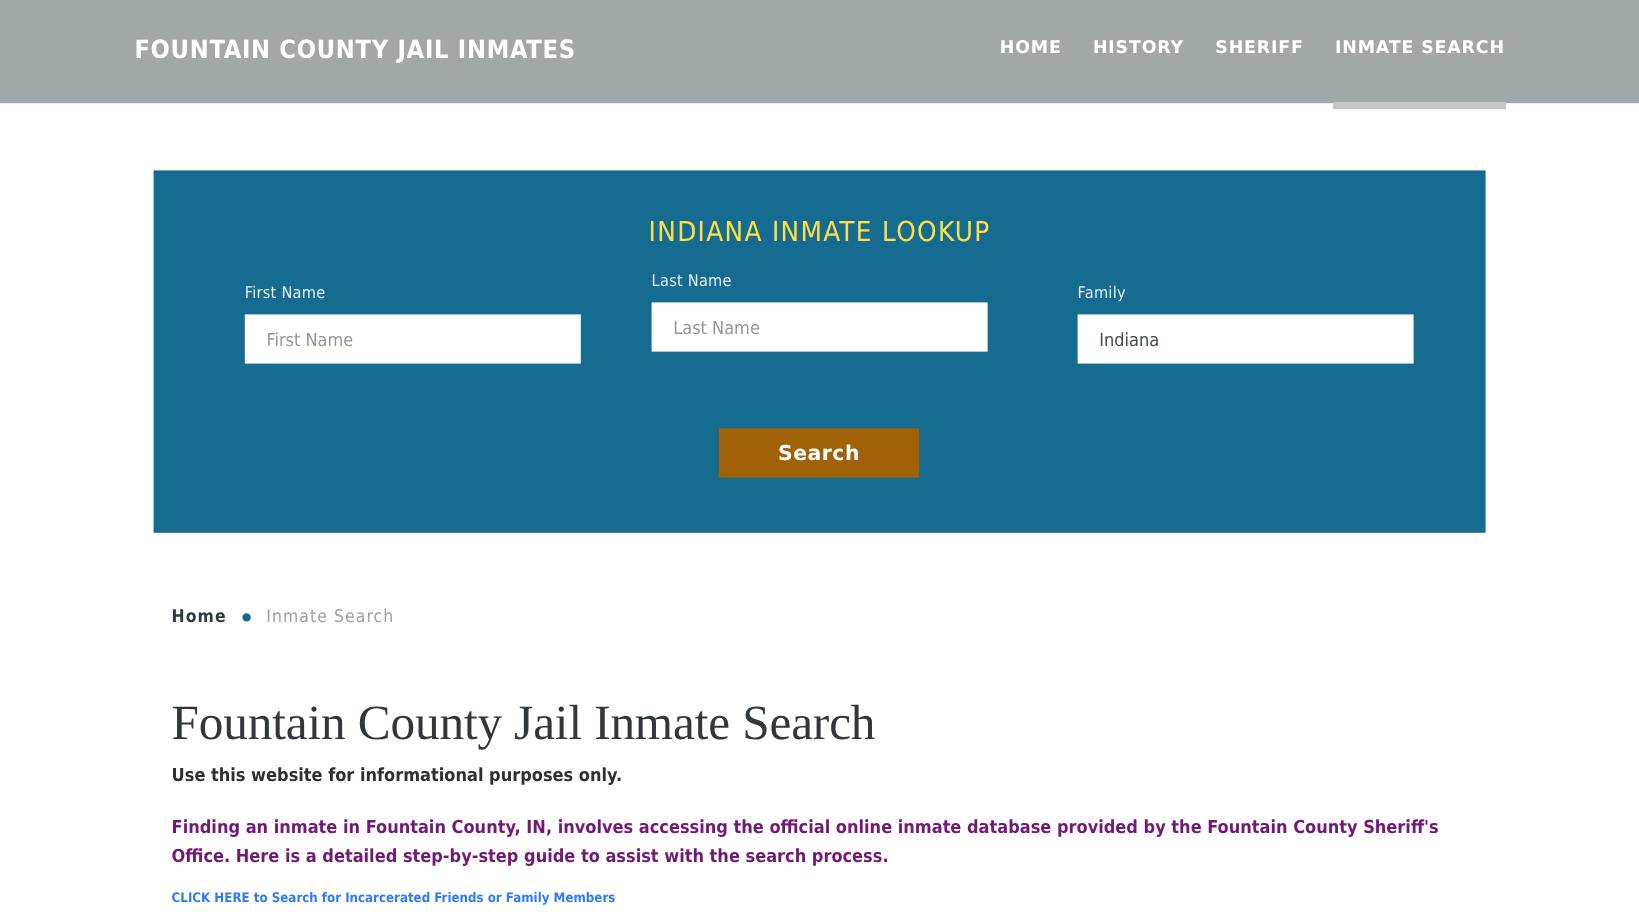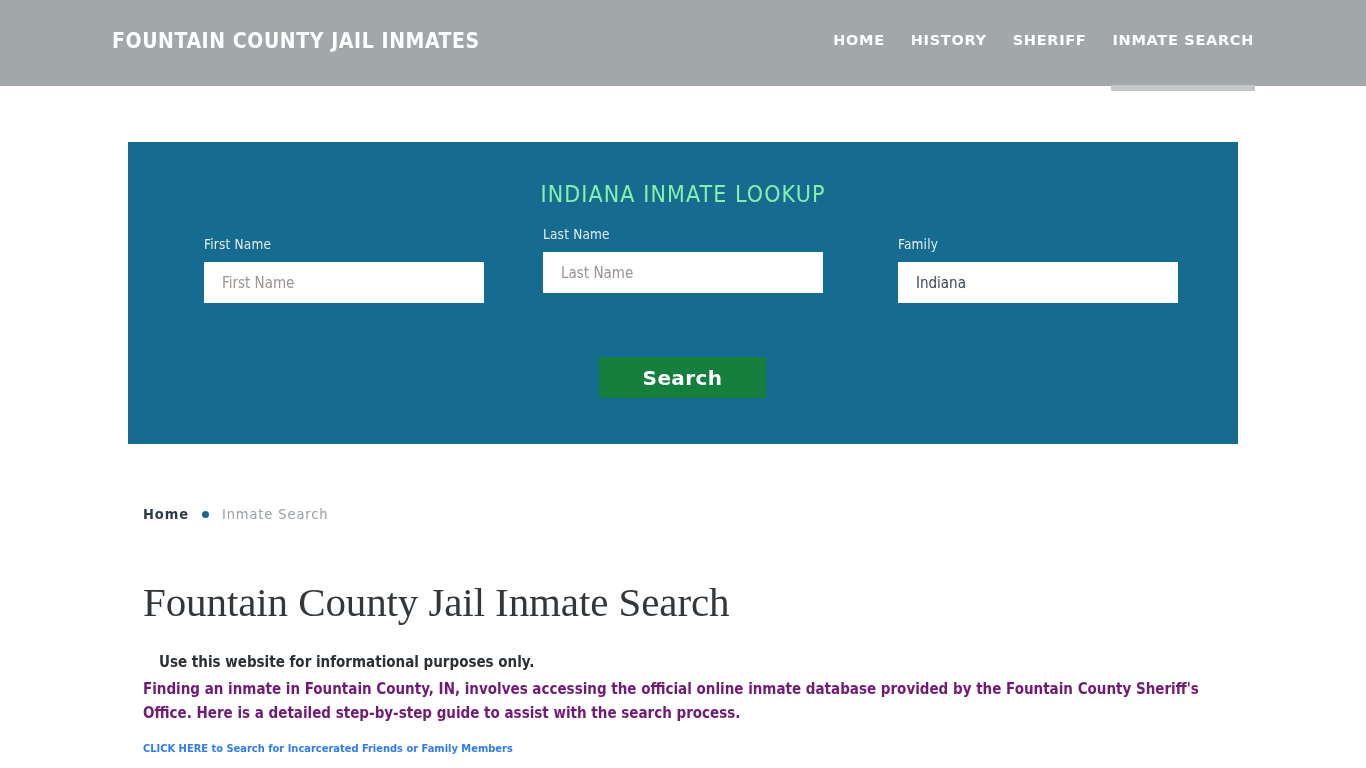--- a/index.html
+++ b/index.html
@@ -79,21 +79,21 @@
     background: #166b90;
   }
   .lookup-title {
     position: absolute;
     top: 39px;
     left: 0;
     width: 1110px;
     text-align: center;
     font-size: 23px;
     letter-spacing: 1.1px;
-    color: #86efac;
+    color: #fde047;
     font-weight: 400;
     font-family: "DejaVu Sans Condensed", "Liberation Sans Narrow", "Liberation Sans", sans-serif;
     text-transform: uppercase;
   }
   .field-group {
     position: absolute;
   }
   .field-group.first { left: 76px;  top: 94px; width: 280px; }
   .field-group.last  { left: 415px; top: 84px; width: 280px; }
   .field-group.state { left: 770px; top: 94px; width: 280px; }
@@ -119,24 +119,24 @@
     outline: none;
   }
   .field-input::placeholder { color: #9a9491; opacity: 1; }
 
   .search-button {
     position: absolute;
     left: 471px;
     top: 215px;
     width: 167px;
     height: 41px;
-    background: #15803d;
+    background: #a16207;
     border: 0;
     color: #ffffff;
-    font-size: 20px;
+    font-size: 17px;
     font-weight: 700;
     letter-spacing: 0.4px;
     cursor: pointer;
     font-family: "DejaVu Sans", "Liberation Sans", sans-serif;
   }
 
   
   .breadcrumb {
     position: absolute;
     left: 143px;
@@ -173,21 +173,21 @@
     font-weight: 400;
     color: #31373b;
     letter-spacing: -0.1px;
     white-space: nowrap;
     font-family: Liberation Serif, serif;
   }
   .lede {
     position: absolute;
     left: 143px;
     top: 637px;
-    margin: 16px;
+    margin: 0;
     font-size: 15px;
     font-weight: 700;
     color: #2b3035;
     font-family: "DejaVu Sans Condensed", "Liberation Sans Narrow", "Liberation Sans", sans-serif;
   }
   .body-para {
     position: absolute;
     left: 143px;
     top: 677px;
     width: 1095px;

